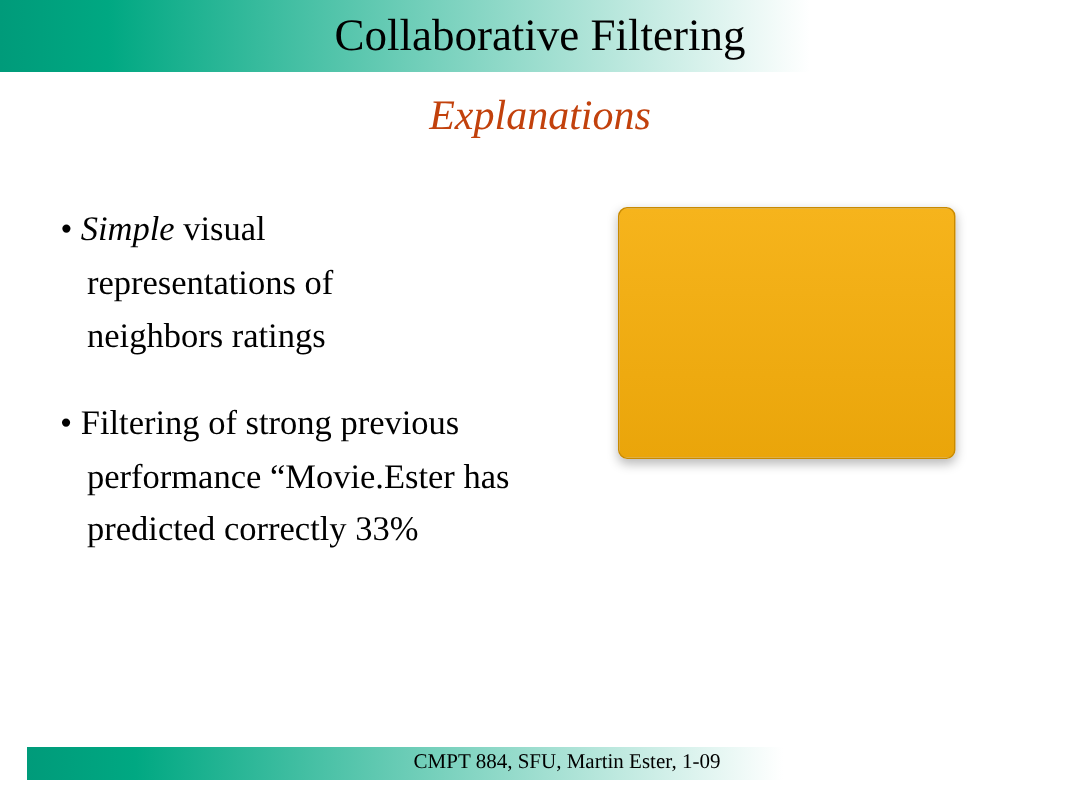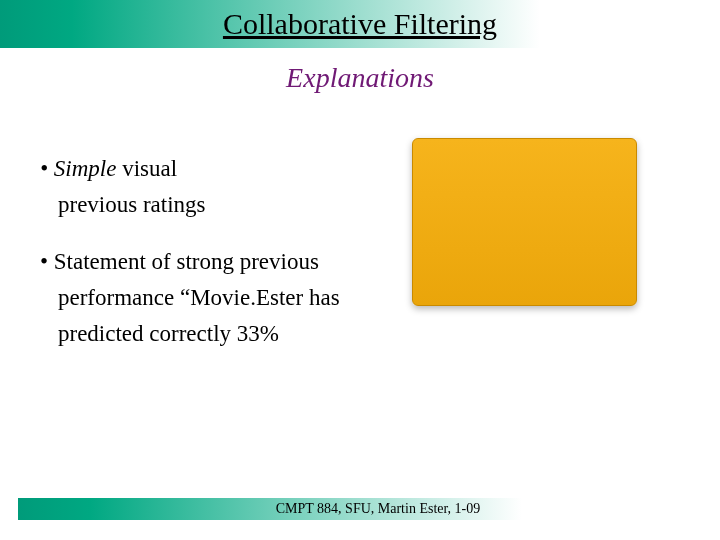--- a/index.html
+++ b/index.html
@@ -11,47 +11,46 @@
     position: relative;
     overflow: hidden;
   }
   .title-bar {
     width: 100%;
     height: 48px;
     background: linear-gradient(to right, #009b7a 0%, #00a882 10%, #ffffff 75%);
     display: flex;
     align-items: center;
     justify-content: center;
-    text-decoration: underline;
   }
   .title-bar h1 {
     font-size: 30px;
     font-weight: normal;
     color: #000;
   }
   .subtitle {
     text-align: center;
     font-style: italic;
     font-size: 28px;
     margin-top: 14px;
-    color: #701a75;
+    color: #c2410c;
   }
   .content {
     position: absolute;
     top: 135px;
     left: 40px;
     width: 640px;
   }
   .bullet {
     font-size: 23px;
     line-height: 1.55;
     color: #000;
     margin-bottom: 22px;
   }
-  .bullet .line1 { display: block; margin-top: 16px; }
+  .bullet .line1 { display: block; }
   .bullet .indent { display: block; padding-left: 18px; }
   .emph { font-style: italic; }
   .image-box {
     position: absolute;
     top: 138px;
     left: 412px;
     width: 225px;
     height: 168px;
     background: linear-gradient(to bottom, #f6b41c 0%, #eaa50a 100%);
     border: 1px solid #c98a00;
@@ -85,25 +84,26 @@
 <div class="subtitle">Explanations</div>
 
 <div class="image-box"></div>
 
 <div class="content">
 
   <div class="bullet">
     <span class="line1">
       <span class="emph">• Simple</span><span> visual</span>
     </span>
-    <span class="indent">previous ratings</span>
+    <span class="indent">representations of</span>
+    <span class="indent">neighbors ratings</span>
   </div>
 
   <div class="bullet">
-    <span class="line1">• Statement of strong previous</span>
+    <span class="line1">• Filtering of strong previous</span>
     <span class="indent">performance “Movie.Ester has</span>
     <span class="indent">predicted correctly 33%</span>
   </div>
 
 </div>
 
 <div class="footer-bar">
   <span>CMPT 884, SFU, Martin Ester, 1-09</span>
 </div>
 

